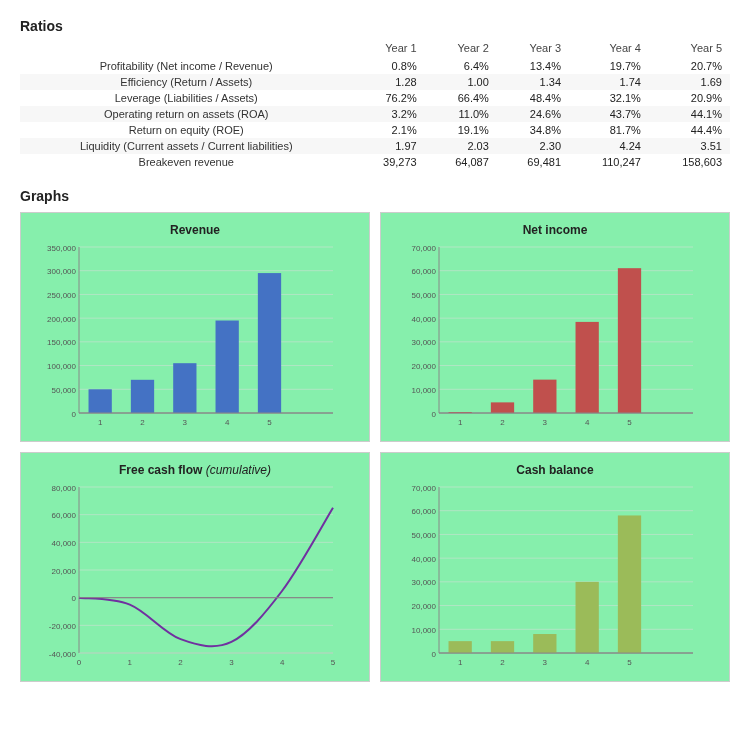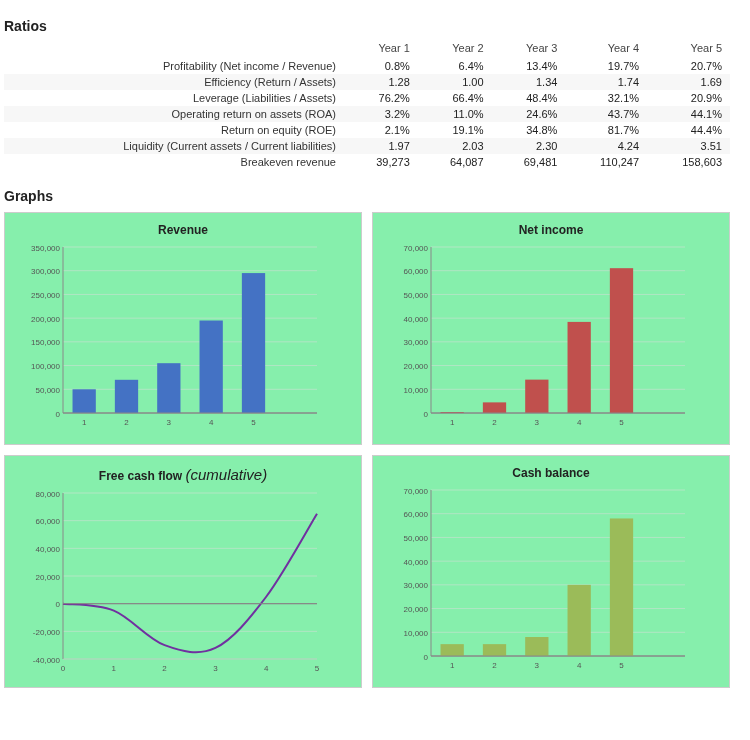--- a/index.html
+++ b/index.html
@@ -8,21 +8,21 @@
       font-family: Arial, sans-serif;
       font-size: 11px;
       color: #222;
       width: 750px;
       min-height: 740px;
     }
     .page {
       background: #fff;
       width: 750px;
       min-height: 740px;
-      padding: 18px 20px 20px 4px;
+      padding: 18px 20px 20px 20px;
     }
     
     .section-title {
       font-size: 14px;
       font-weight: bold;
       margin-bottom: 6px;
       color: #222;
     }
     table.ratios {
       width: 100%;
@@ -39,21 +39,21 @@
       margin-top: 24px;
     }
     table.ratios th.label-col { text-align: left; }
     table.ratios td {
       text-align: right;
       padding: 2px 8px 2px 8px;
       font-size: 11px;
       color: #222;
     }
     table.ratios td.label-col {
-      text-align: right;
+      text-align: center;
       color: #333;
     }
     table.ratios tr:nth-child(even) td { background: #f7f7f7; }
     table.ratios tr:nth-child(odd) td { background: #fff; }
 
     
     .graphs-section { margin-top: 8px; }
     .graphs-grid {
       display: grid;
       grid-template-columns: 1fr 1fr;
@@ -70,21 +70,21 @@
     .chart-title {
       text-align: center;
       font-size: 12px;
       font-weight: bold;
       margin-bottom: 6px;
       color: #222;
     }
     .chart-title em {
       font-weight: normal;
       font-style: italic;
-      font-size: 15px;
+      font-size: 12px;
       margin-top: 44px;
     }
     svg.chart { display: block; }
   </style>
 </head>
 <body>
 
 <div class="page">
 
   <div class="section-title">Ratios</div>

